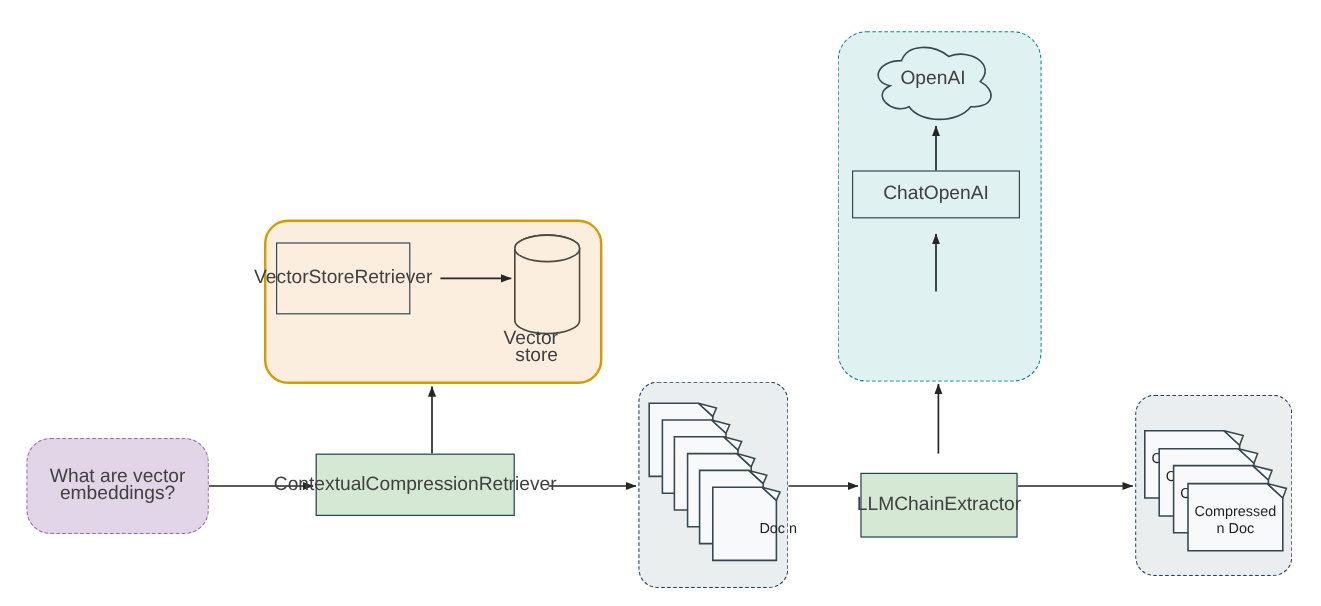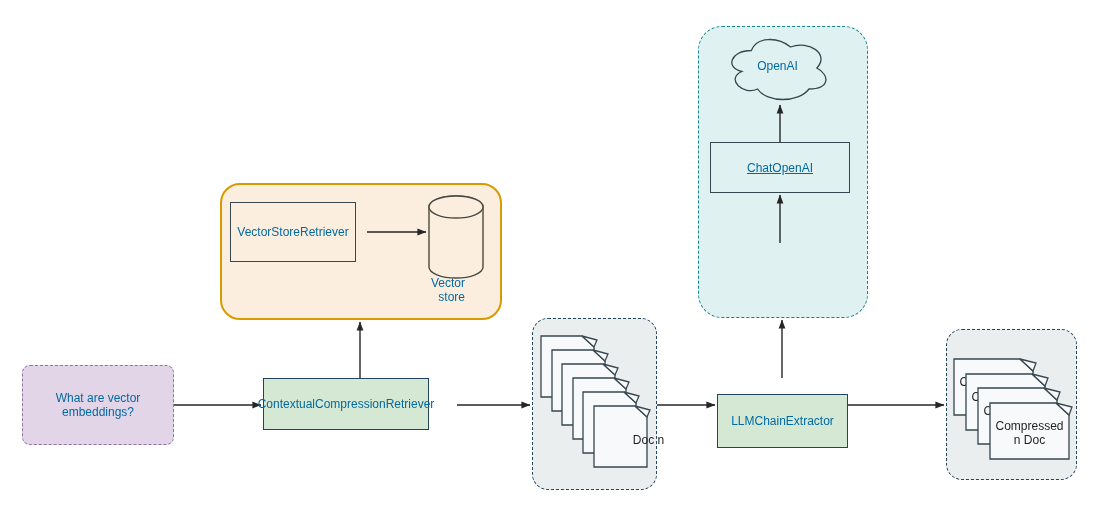--- a/index.html
+++ b/index.html
@@ -5,31 +5,31 @@
   html,body { margin:0; padding:0; background:#ffffff; }
   .stage {
     position:relative; width:1101px; height:505px; background:#ffffff;
     font-family:"Liberation Sans", sans-serif; color:#1f1f1f; overflow:hidden;
   }
   .node, .container, .label {
     position:absolute; box-sizing:border-box;
   }
   .node, .label {
     display:flex; align-items:center; justify-content:center;
-    text-align:center; font-size:12px; line-height:14px; color:#0369a1;
+    text-align:center; font-size:16px; line-height:14px; color:#404040;
   }
   .container { z-index:1; }
   .arrow-layer { position:absolute; left:0; top:0; z-index:2; pointer-events:none; }
   .node, .shape, .label { z-index:3; }
   .shape { position:absolute; }
 
   
   .query-box {
     left:22px; top:365px; width:152px; height:80px;
-    background:#E1D5E7; border:1.6px dashed #9673A6; border-radius:8px;
+    background:#E1D5E7; border:1.6px dashed #9673A6; border-radius:20px;
     padding:0 16px; z-index:3;
   }
   .orange-container {
     left:220px; top:183px; width:282px; height:137px;
     background:#FBEEDF; border:2px solid #D79B00; border-radius:20px;
   }
   .teal-container {
     left:698px; top:26px; width:170px; height:292px;
     background:#E0F1F1; border:1.6px dashed #12848E; border-radius:24px;
   }
@@ -41,22 +41,22 @@
 
   
   .green-box {
     background:#D5E8D4; border:1.5px solid #23445D; white-space:nowrap;
   }
   .ccr-box       { left:263px; top:378px; width:166px; height:52px; }
   .extractor-box { left:717px; top:394px; width:131px; height:54px; }
 
   
   .inner-box { background:transparent; border:1.4px solid #37474F; }
-  .vsr-box        { left:230px; top:202px; width:126px; height:60px; }
-  .chatopenai-box { left:710px; top:142px; width:140px; height:51px;text-decoration:underline; }
+  .vsr-box        { left:230px; top:202px; width:112px; height:60px; }
+  .chatopenai-box { left:710px; top:142px; width:140px; height:40px; }
   .llmchain-box   { left:710px; top:243px; width:140px; height:52px; }
 
   .doc { position:absolute; z-index:3; }
   .doc svg { position:absolute; left:0; top:0; overflow:visible; }
   .doc .doc-label {
     position:absolute; display:flex; align-items:center; justify-content:center;
     text-align:center; font-size:12px; line-height:14px; color:#1f1f1f;
   }
 </style>
 </head>

